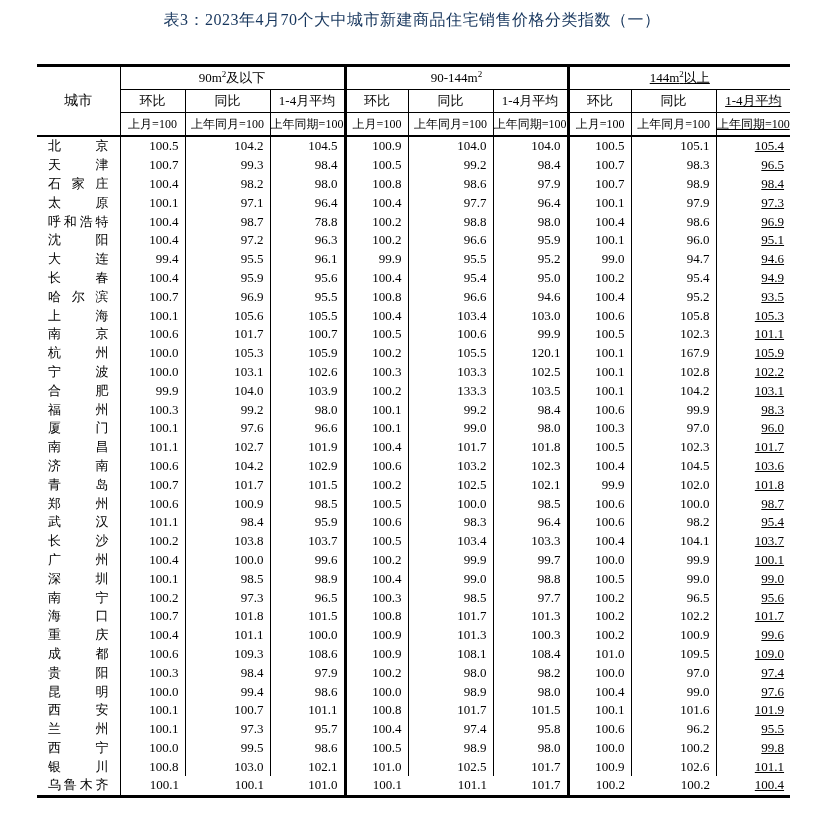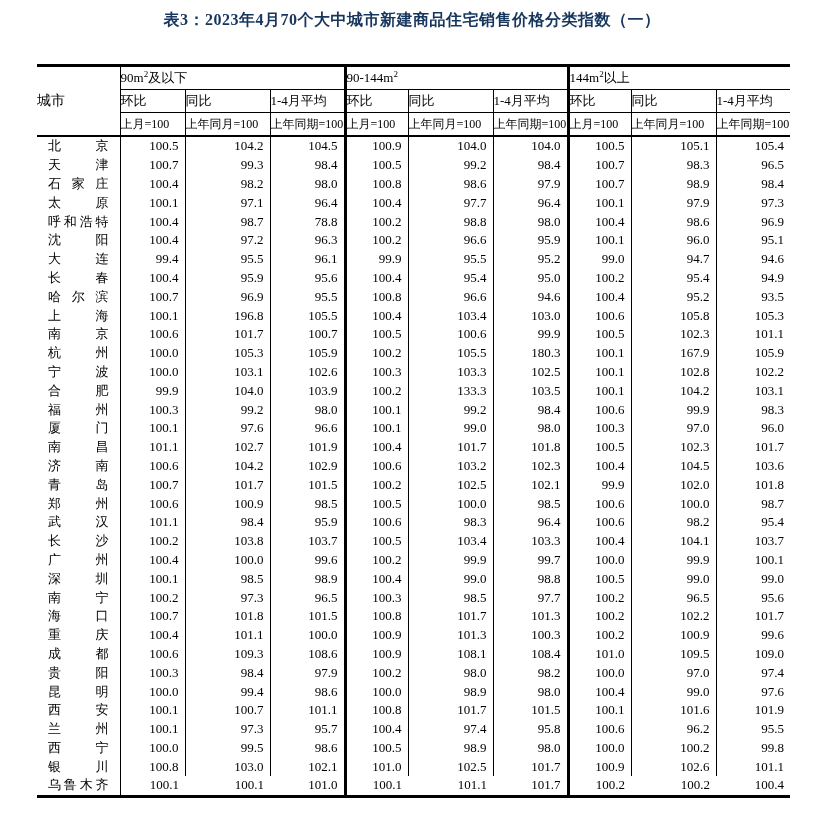--- a/index.html
+++ b/index.html
@@ -4,38 +4,38 @@
 <style>
   html,body{margin:0;padding:0;}
   body{
     width:824px;height:815px;background:#ffffff;color:#000000;
     font-family:"Liberation Serif","DejaVu Serif",serif;
     overflow:hidden;
   }
   .title{
     margin-top:10px;
     text-align:center;
-    font-weight:bold;
+    font-weight:normal;
     font-size:16px;
     color:#17365d;
     letter-spacing:0.5px;
   }
   table{
     border-collapse:collapse;
     table-layout:fixed;
     width:753px;
     margin:33px 0 0 37px;
     border-top:3px solid #000;
     border-bottom:3px solid #000;
   }
   th,td{padding:0;overflow:hidden;white-space:nowrap;}
   th{
     font-weight:normal;
     font-size:13px;
-    text-align:left;
+    text-align:center;
     height:22px;
     border-bottom:1px solid #000;
     border-right:1px solid #000;
   }
   th.city{
     border-bottom:2px solid #000;
     font-size:14px;
   }
   th.group sup{font-size:9px;line-height:0;}
   th.base{font-size:12px;}
@@ -45,21 +45,21 @@
     height:18.8px;
     border-right:1px solid #000;
   }
   td.val{text-align:right;padding-right:6px;}
   td.city{
     text-align:justify;
     text-align-last:justify;
     padding:0 11px;
   }
   .g-end{border-right:3px solid #000 !important;}
-  .last-col{border-right:none !important;}
+  .last-col{border-right:none !important;text-decoration:underline;}
   
   tbody tr:last-child td.val{border-right:none;}
   tbody tr:last-child td.val.g-end{border-right:3px solid #000;}
   tbody tr:last-child td.city{border-right:1px solid #000;margin-top:48px;}
 </style>
 </head>
 <body>
 
 <div class="title">表3：2023年4月70个大中城市新建商品住宅销售价格分类指数（一）</div>
 
@@ -211,21 +211,21 @@
         <td class="val">100.8</td>
         <td class="val">96.6</td>
         <td class="val g-end">94.6</td>
         <td class="val">100.4</td>
         <td class="val">95.2</td>
         <td class="val last-col">93.5</td>
       </tr>
       <tr class="data-row">
         <td class="city">上海</td>
         <td class="val">100.1</td>
-        <td class="val">196.8</td>
+        <td class="val">105.6</td>
         <td class="val g-end">105.5</td>
         <td class="val">100.4</td>
         <td class="val">103.4</td>
         <td class="val g-end">103.0</td>
         <td class="val">100.6</td>
         <td class="val">105.8</td>
         <td class="val last-col">105.3</td>
       </tr>
       <tr class="data-row">
         <td class="city">南京</td>
@@ -239,21 +239,21 @@
         <td class="val">102.3</td>
         <td class="val last-col">101.1</td>
       </tr>
       <tr class="data-row">
         <td class="city">杭州</td>
         <td class="val">100.0</td>
         <td class="val">105.3</td>
         <td class="val g-end">105.9</td>
         <td class="val">100.2</td>
         <td class="val">105.5</td>
-        <td class="val g-end">180.3</td>
+        <td class="val g-end">120.1</td>
         <td class="val">100.1</td>
         <td class="val">167.9</td>
         <td class="val last-col">105.9</td>
       </tr>
       <tr class="data-row">
         <td class="city">宁波</td>
         <td class="val">100.0</td>
         <td class="val">103.1</td>
         <td class="val g-end">102.6</td>
         <td class="val">100.3</td>

